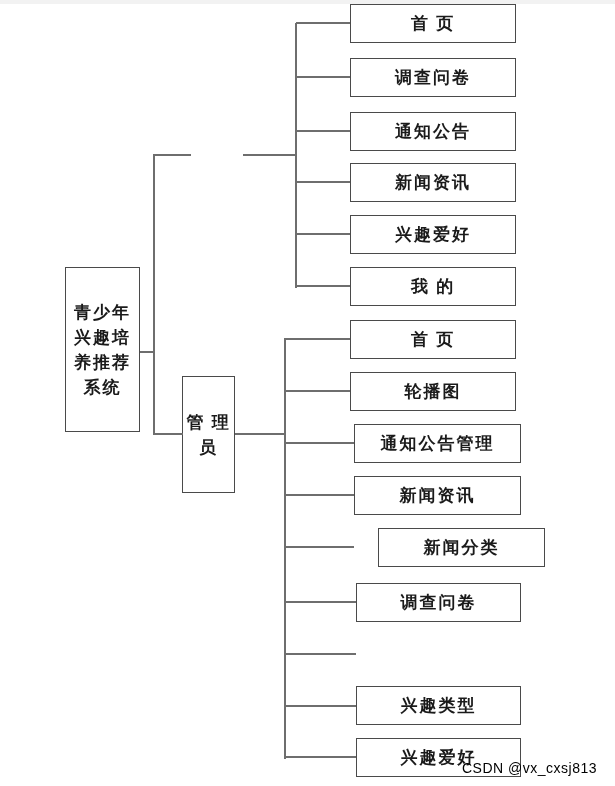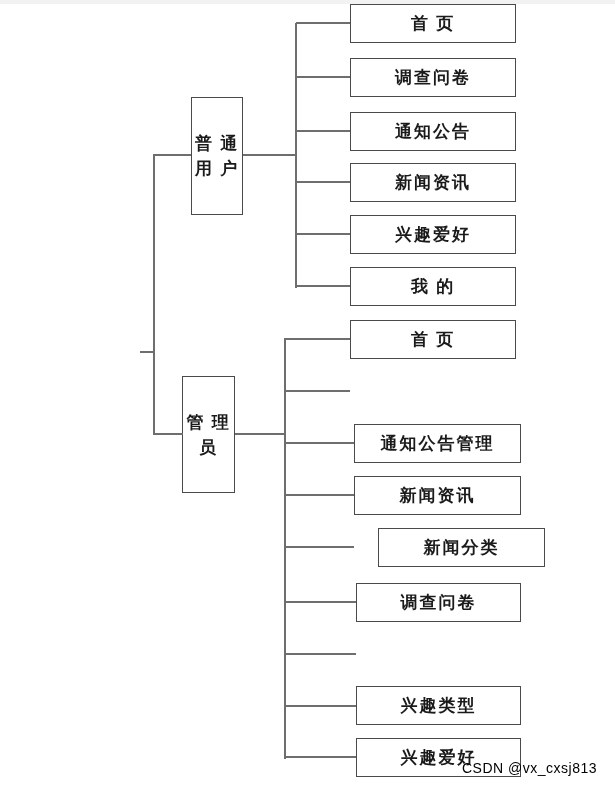--- a/index.html
+++ b/index.html
@@ -28,39 +28,42 @@
     font-size:14px;color:#000000;letter-spacing:0.5px;white-space:nowrap;
   }
 </style>
 </head>
 <body>
 
 <div class="canvas">
 
   <div class="top-strip"></div>
 
+  <div class="node multi root-node" style="left:65px;top:267px;width:75px;height:165px;">
+    <span>青少年</span>
+    <span>兴趣培</span>
+    <span>养推荐</span>
+    <span>系统</span>
+  </div>
 
-  <div class="node multi" style="left:191px;top:97px;width:52px;height:118px;">
-    <span>普 通</span>
-    <span>用 户</span>
-  </div>
 
   <div class="node multi" style="left:182px;top:376px;width:53px;height:117px;align-items:center;">
     <span>管 理</span>
     <span>员</span>
   </div>
 
   <div class="node leaf" style="left:350px;top:4px;width:166px;">首 页</div>
   <div class="node leaf" style="left:350px;top:58px;width:166px;">调查问卷</div>
   <div class="node leaf" style="left:350px;top:112px;width:166px;font-family:Liberation Serif, serif;">通知公告</div>
   <div class="node leaf" style="left:350px;top:163px;width:166px;">新闻资讯</div>
   <div class="node leaf" style="left:350px;top:215px;width:166px;">兴趣爱好</div>
   <div class="node leaf" style="left:350px;top:267px;width:166px;">我 的</div>
 
   <div class="node leaf" style="left:350px;top:320px;width:166px;">首 页</div>
+  <div class="node leaf" style="left:350px;top:372px;width:166px;">轮播图</div>
   <div class="node leaf" style="left:354px;top:424px;width:167px;">通知公告管理</div>
   <div class="node leaf" style="left:354px;top:476px;width:167px;">新闻资讯</div>
   <div class="node leaf" style="left:354px;top:528px;width:167px;margin-left:24px;">新闻分类</div>
   <div class="node leaf" style="left:356px;top:583px;width:165px;">调查问卷</div>
   <div class="node leaf" style="left:356px;top:686px;width:165px;">兴趣类型</div>
   <div class="node leaf" style="left:356px;top:738px;width:165px;">兴趣爱好</div>
 
   <div class="cline v" style="left:153px;top:154px;height:281px;"></div>
   <div class="cline h" style="left:140px;top:351px;width:15px;"></div>
   <div class="cline h" style="left:154px;top:154px;width:37px;"></div>

